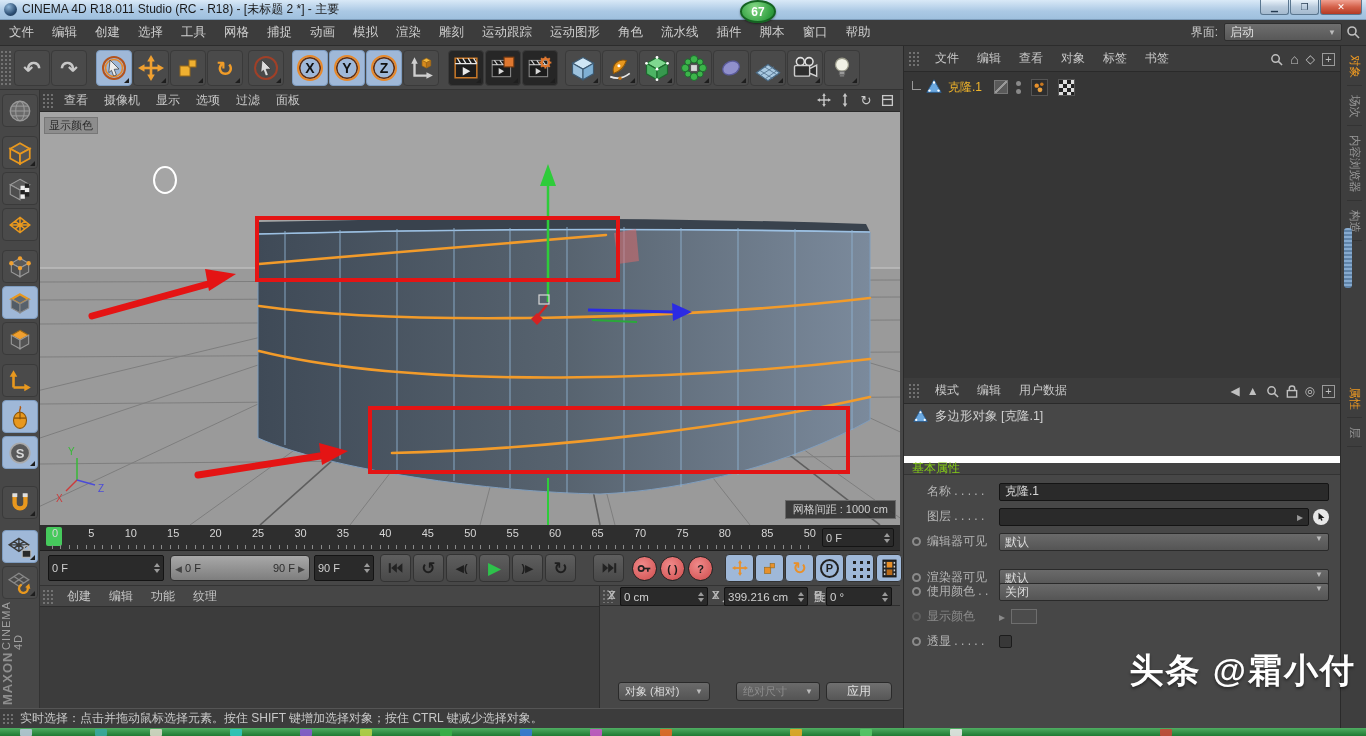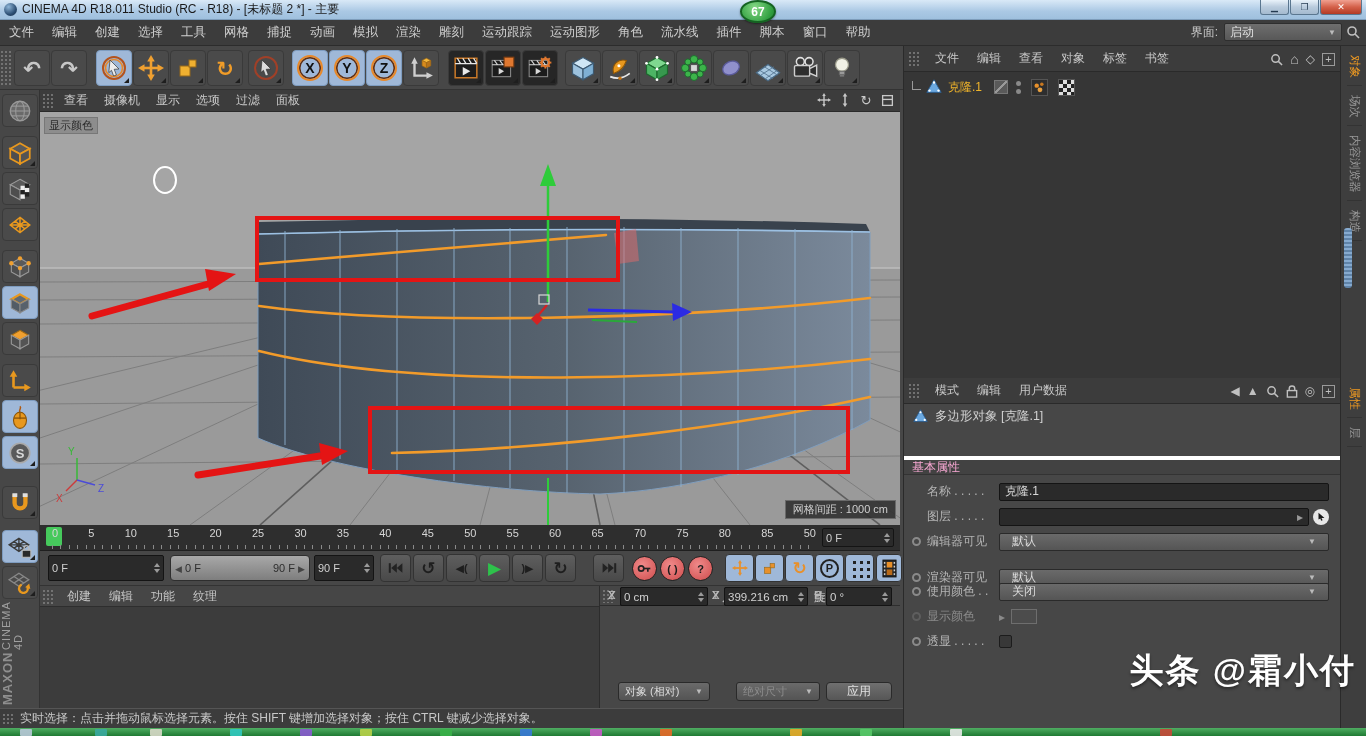--- a/index.html
+++ b/index.html
@@ -149,29 +149,29 @@
   .vscroll{position:absolute;left:3px;width:8px;height:60px;border-radius:3px;background:#5f83a8;
     background-image:repeating-linear-gradient(180deg,#86aacf 0 2px,transparent 2px 4px)}
 
   #amwrap{position:absolute;left:0;top:332px;width:437px;height:358px;background:#474747}
   #amtitle{position:absolute;left:8px;top:30px;display:flex;align-items:center;color:#d2d2d2;font-size:12.5px}
   .amtabs{position:absolute;left:4px;top:54px;height:21px;display:flex;gap:2px}
   .amtab{height:21px;display:flex;align-items:center;justify-content:center;font-size:12px;color:#cfcfcf;
     background:linear-gradient(#646464,#525252);border:1px solid #3a3a3a;border-radius:3px 3px 0 0;padding:0 14px}
   .amtab.on{background:#9fb8d8;color:#16202c;font-weight:bold}
   #amsection{position:absolute;left:0;top:78px;width:437px;height:19px;background:#424242;
-    border-top:4px solid #ffffff;border-bottom:1px solid #333;color:#f9a8d4;font-size:12px;display:flex;align-items:center;padding-left:8px}
+    border-top:7px solid #ffffff;border-bottom:1px solid #333;color:#84cc16;font-size:12px;display:flex;align-items:center;padding-left:8px}
   .arow{position:absolute;left:0;width:437px;height:23px;display:flex;align-items:center;color:#b4b4b4;font-size:12px}
   .adot{width:9px;height:9px;border-radius:50%;border:2px solid #8a8a8a;margin:0 6px 0 8px}
   .adot.dis{border-color:#5e5e5e}
   .albl{width:72px;white-space:nowrap;overflow:hidden}
   .ainput{height:18px;background:#2a2a2a;border:1px solid #141414;border-radius:2px;color:#d8d8d8;
     display:flex;align-items:center;padding:0 5px}
   .add{height:18px;background:linear-gradient(#6a6a6a,#555);border:1px solid #2a2a2a;border-radius:2px;color:#ddd;
-    display:flex;align-items:center;justify-content:space-between;padding:0 12px}
+    display:flex;justify-content:space-between;padding:0 5px}
   .pickcircle{width:16px;height:16px;border-radius:50%;background:#e8e8e8;margin-left:4px;display:flex;
     align-items:center;justify-content:center}
   .swatch{width:26px;height:15px;background:#4c4c4c;border:1px solid #6e6e6e}
   .checkbox{width:13px;height:13px;background:#383838;border:1px solid #1c1c1c;border-radius:2px}
 
   
   #statusbar{left:0;top:708px;width:903px;height:20px;background:#3c3c3c;border-top:1px solid #555;
     display:flex;align-items:center;color:#c8c8c8;font-size:12px}
   #taskbar{left:0;top:728px;width:1366px;height:8px;background:linear-gradient(#4fae62,#1f7a33);z-index:70}
   #taskbar .ti{position:absolute;top:1px;width:12px;height:7px;border-radius:1px;opacity:.9}

